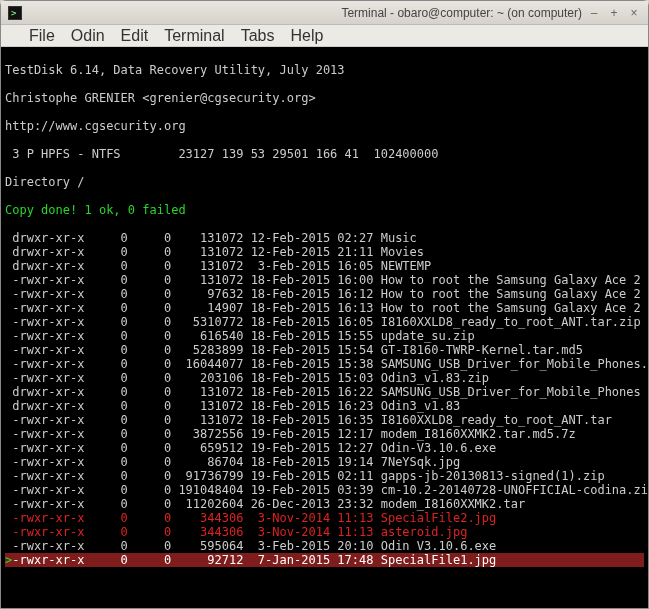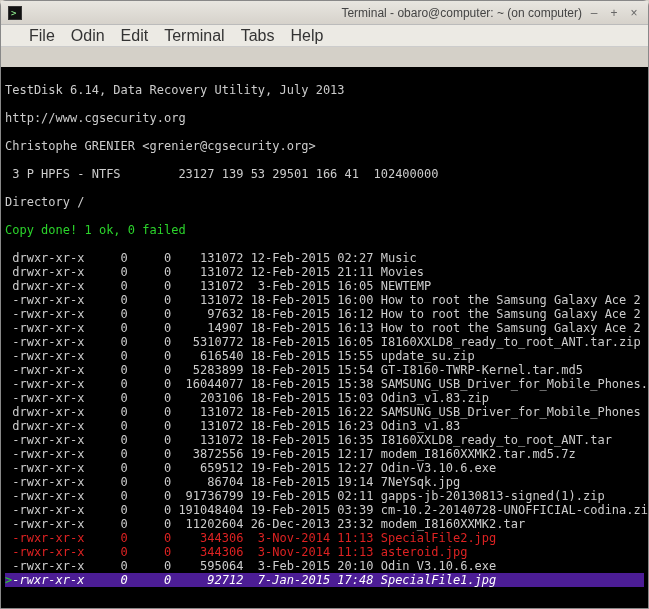--- a/index.html
+++ b/index.html
@@ -60,25 +60,24 @@
     cursor: pointer;
   }
   .term {
     flex: 1;
     background: #000;
     color: #ccc;
     padding: 2px 4px;
     overflow: hidden;
     line-height: 14px;
     white-space: pre;
-    margin-top: 20px;
   }
   .green { color: #2bd42b; }
   .row { white-space: pre; }
-  .row.selected { background: #4c1d95; color: #fff; font-style: italic; }
+  .row.selected { background: #7f1d1d; color: #fff; }
   .row.deleted { color: #d22; }
   .bold { font-weight: normal; }
   .sel-arrow { color: #2bd42b; }
 </style>
 </head>
 <body>
 
 <div class="window">
   <div class="titlebar">
     <span class="icon">
@@ -98,22 +97,22 @@
       <span class="menu-item">File</span>
       <span class="menu-item">Odin</span>
       <span class="menu-item">Edit</span>
       <span class="menu-item">Terminal</span>
       <span class="menu-item">Tabs</span>
       <span class="menu-item">Help</span>
     </div>
 
   <div class="term">
 <div class="row">TestDisk 6.14, Data Recovery Utility, July 2013</div>
+<div class="row">Christophe GRENIER &lt;grenier@cgsecurity.org&gt;</div>
 <div class="row">http://www.cgsecurity.org</div>
-<div class="row">Christophe GRENIER &lt;grenier@cgsecurity.org&gt;</div>
 <div class="row"> 3 P HPFS - NTFS        23127 139 53 29501 166 41  102400000</div>
 <div class="row">Directory /</div>
 <div class="row green bold">Copy done! 1 ok, 0 failed</div>
 <div id="file-list"><div class="row"> drwxr-xr-x     0     0    131072 12-Feb-2015 02:27 Music</div><div class="row"> drwxr-xr-x     0     0    131072 12-Feb-2015 21:11 Movies</div><div class="row"> drwxr-xr-x     0     0    131072  3-Feb-2015 16:05 NEWTEMP</div><div class="row"> -rwxr-xr-x     0     0    131072 18-Feb-2015 16:00 How to root the Samsung Galaxy Ace 2 -</div><div class="row"> -rwxr-xr-x     0     0     97632 18-Feb-2015 16:12 How to root the Samsung Galaxy Ace 2 -</div><div class="row"> -rwxr-xr-x     0     0     14907 18-Feb-2015 16:13 How to root the Samsung Galaxy Ace 2 -</div><div class="row"> -rwxr-xr-x     0     0   5310772 18-Feb-2015 16:05 I8160XXLD8_ready_to_root_ANT.tar.zip</div><div class="row"> -rwxr-xr-x     0     0    616540 18-Feb-2015 15:55 update_su.zip</div><div class="row"> -rwxr-xr-x     0     0   5283899 18-Feb-2015 15:54 GT-I8160-TWRP-Kernel.tar.md5</div><div class="row"> -rwxr-xr-x     0     0  16044077 18-Feb-2015 15:38 SAMSUNG_USB_Driver_for_Mobile_Phones.z</div><div class="row"> -rwxr-xr-x     0     0    203106 18-Feb-2015 15:03 Odin3_v1.83.zip</div><div class="row"> drwxr-xr-x     0     0    131072 18-Feb-2015 16:22 SAMSUNG_USB_Driver_for_Mobile_Phones</div><div class="row"> drwxr-xr-x     0     0    131072 18-Feb-2015 16:23 Odin3_v1.83</div><div class="row"> -rwxr-xr-x     0     0    131072 18-Feb-2015 16:35 I8160XXLD8_ready_to_root_ANT.tar</div><div class="row"> -rwxr-xr-x     0     0   3872556 19-Feb-2015 12:17 modem_I8160XXMK2.tar.md5.7z</div><div class="row"> -rwxr-xr-x     0     0    659512 19-Feb-2015 12:27 Odin-V3.10.6.exe</div><div class="row"> -rwxr-xr-x     0     0     86704 18-Feb-2015 19:14 7NeYSqk.jpg</div><div class="row"> -rwxr-xr-x     0     0  91736799 19-Feb-2015 02:11 gapps-jb-20130813-signed(1).zip</div><div class="row"> -rwxr-xr-x     0     0 191048404 19-Feb-2015 03:39 cm-10.2-20140728-UNOFFICIAL-codina.zip</div><div class="row"> -rwxr-xr-x     0     0  11202604 26-Dec-2013 23:32 modem_I8160XXMK2.tar</div><div class="row deleted"> -rwxr-xr-x     0     0    344306  3-Nov-2014 11:13 SpecialFile2.jpg</div><div class="row deleted"> -rwxr-xr-x     0     0    344306  3-Nov-2014 11:13 asteroid.jpg</div><div class="row"> -rwxr-xr-x     0     0    595064  3-Feb-2015 20:10 Odin V3.10.6.exe</div><div class="row selected"><span class="sel-arrow">&gt;</span>-rwxr-xr-x     0     0     92712  7-Jan-2015 17:48 SpecialFile1.jpg</div></div>
 <div class="row"> </div>
 
 
 
 
 

